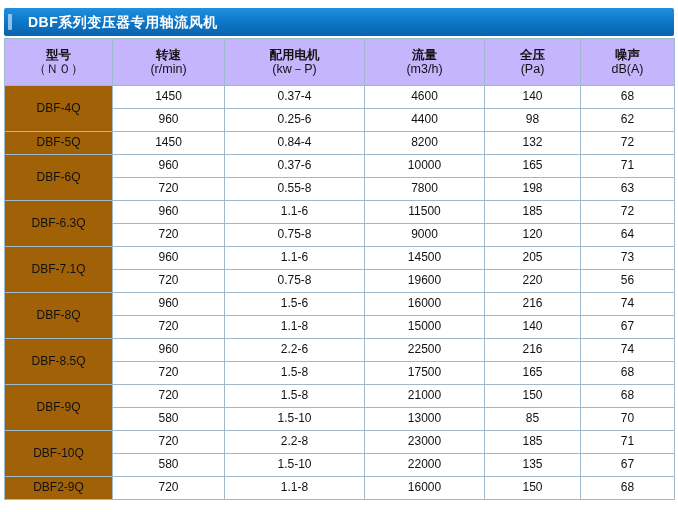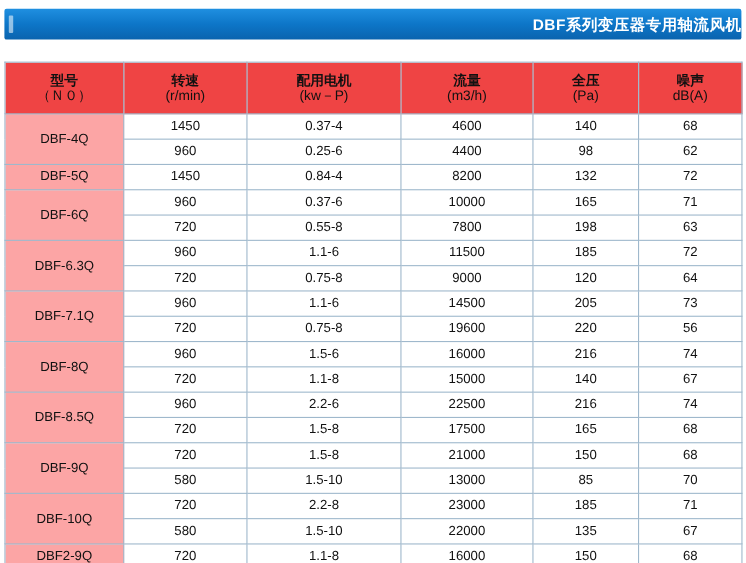--- a/index.html
+++ b/index.html
@@ -17,29 +17,28 @@
   .page {
     width: 678px;
     height: 512px;
     position: relative;
     background: #ffffff;
     box-sizing: border-box;
   }
   
   .title-banner {
     position: relative;
-    margin: 8px 4px 20px 4px;
+    margin: 8px 4px 2px 4px;
     height: 28px;
     background: linear-gradient(to bottom, #1f8fe0 0%, #0d76c8 50%, #0a63ae 100%);
     border-radius: 2px;
     display: flex;
     align-items: center;
-    padding-left: 6px;
+    padding-left: 24px;
     box-sizing: border-box;
-    justify-content: flex-end;
   }
   .title-banner .title-text {
     color: #ffffff;
     font-size: 14px;
     font-weight: bold;
     letter-spacing: 0.5px;
     line-height: 1;
   }
   
   .title-banner::before {
@@ -65,33 +64,33 @@
     border: 1px solid #9fb8cc;
     text-align: center;
     vertical-align: middle;
     font-size: 12px;
     color: #111111;
     padding: 0;
     height: 22px;
     line-height: 1.15;
   }
   table.spec thead th {
-    background: #ef4444;
+    background: #c4b5fd;
     font-weight: bold;
     font-size: 12.5px;
     height: 42px;
     padding: 2px 16px;
   }
   .hdr-line1 { display: block; }
   .hdr-line2 { display: block; font-weight: normal; }
 
   td.model {
     font-size: 12.5px;
     font-weight: normal;
-    background: #fca5a5;
+    background: #a16207;
   }
   td.val { background: #ffffff; }
 
   
   col.c-model { width: 108px; }
   col.c-speed { width: 112px; }
   col.c-motor { width: 140px; }
   col.c-flow  { width: 120px; }
   col.c-press { width: 96px; }
   col.c-noise { width: 94px; }

